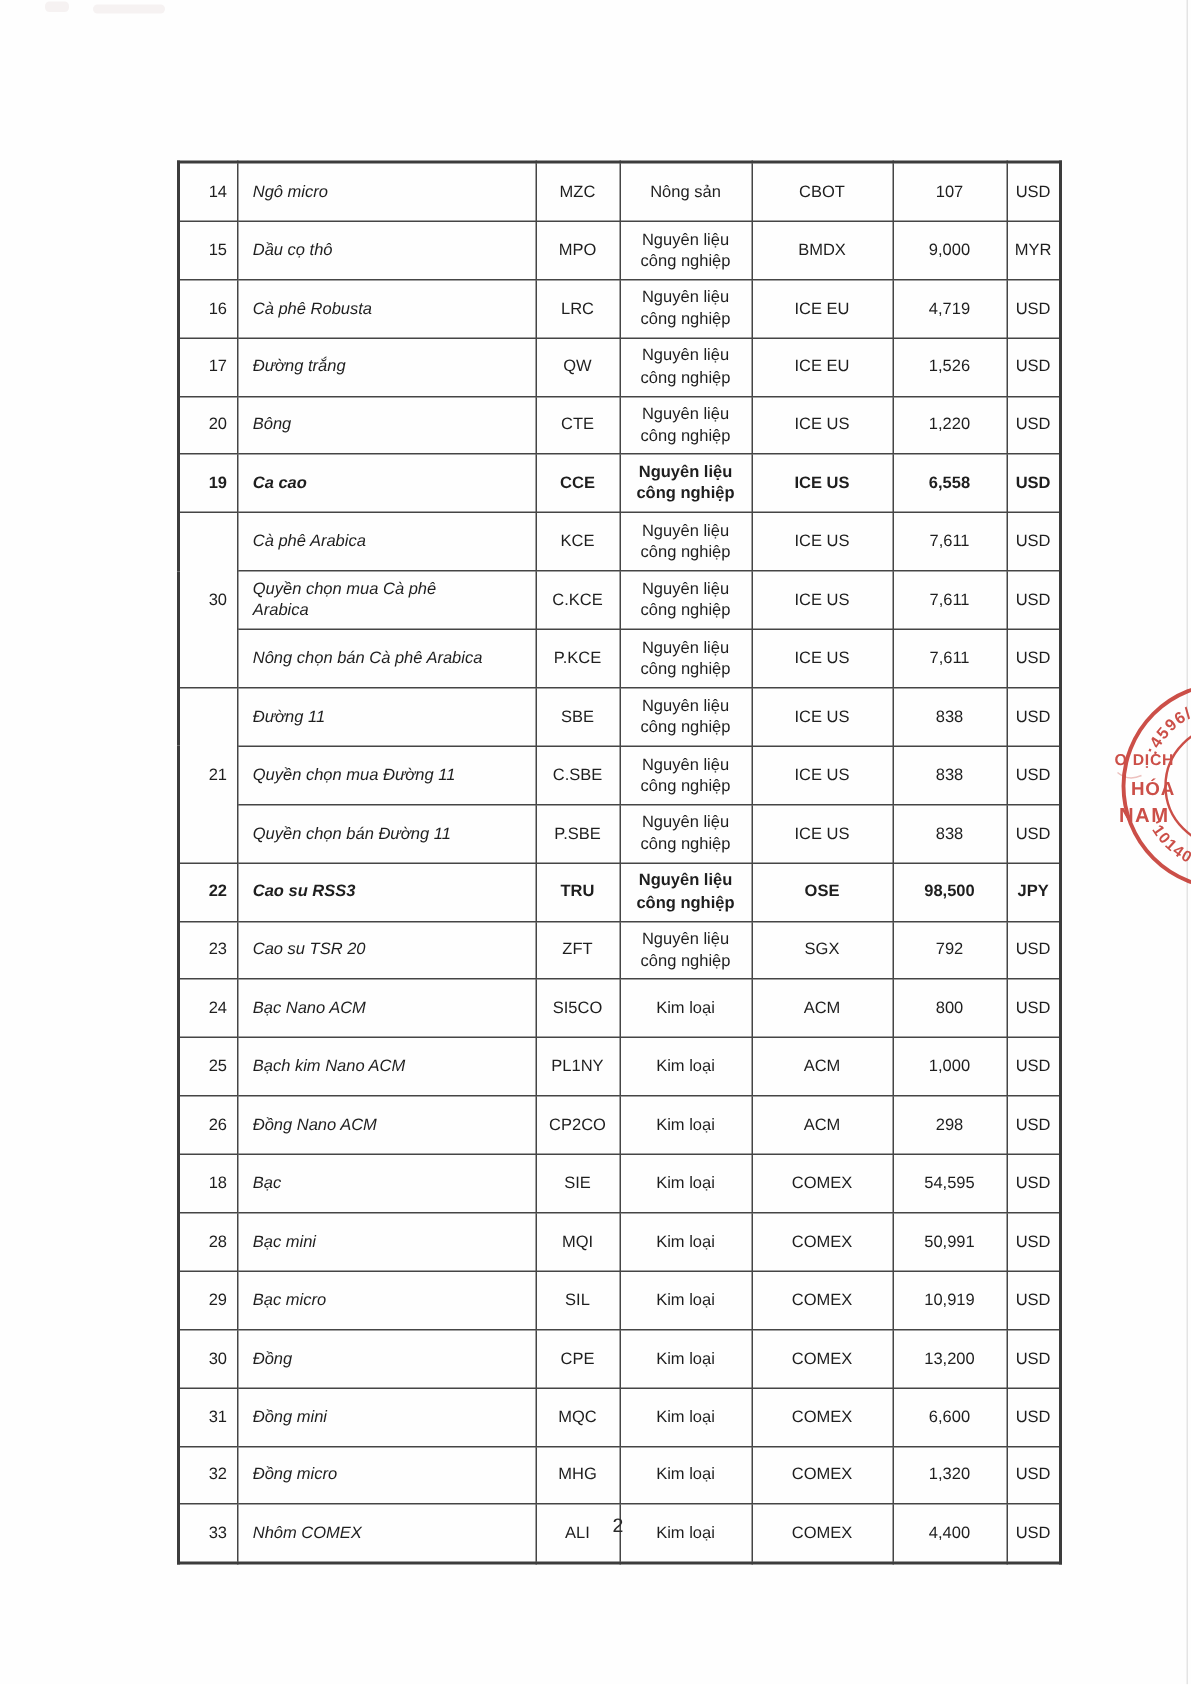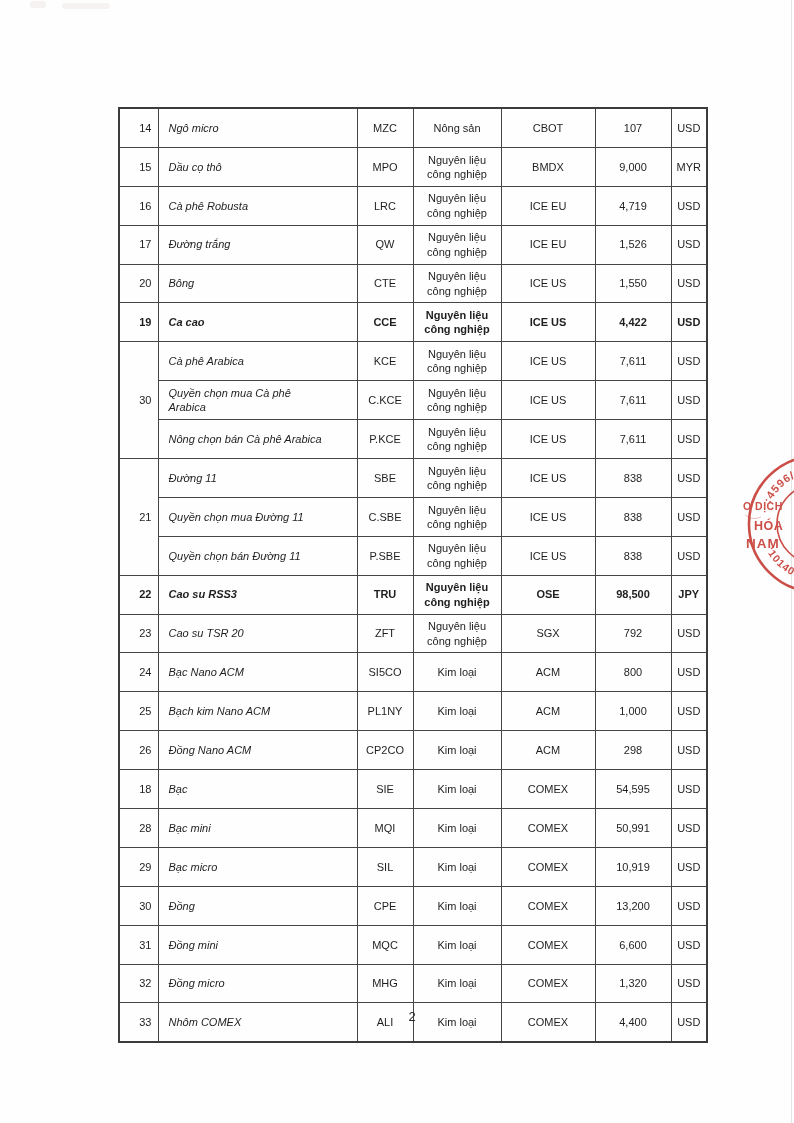--- a/index.html
+++ b/index.html
@@ -149,30 +149,30 @@
           <td class="col-exchange">ICE EU</td>
           <td class="col-value">1,526</td>
           <td class="col-currency">USD</td>
         </tr>
         <tr>
           <td rowspan="1" class="col-index">20</td>
           <td class="col-name">Bông</td>
           <td class="col-code">CTE</td>
           <td class="col-category">Nguyên liệu công nghiệp</td>
           <td class="col-exchange">ICE US</td>
-          <td class="col-value">1,550</td>
+          <td class="col-value">1,220</td>
           <td class="col-currency">USD</td>
         </tr>
         <tr class="bold">
           <td rowspan="1" class="col-index">19</td>
           <td class="col-name">Ca cao</td>
           <td class="col-code">CCE</td>
           <td class="col-category">Nguyên liệu công nghiệp</td>
           <td class="col-exchange">ICE US</td>
-          <td class="col-value">4,422</td>
+          <td class="col-value">6,558</td>
           <td class="col-currency">USD</td>
         </tr>
         <tr>
           <td rowspan="3" class="col-index">30</td>
           <td class="col-name">Cà phê Arabica</td>
           <td class="col-code">KCE</td>
           <td class="col-category">Nguyên liệu công nghiệp</td>
           <td class="col-exchange">ICE US</td>
           <td class="col-value">7,611</td>
           <td class="col-currency">USD</td>

